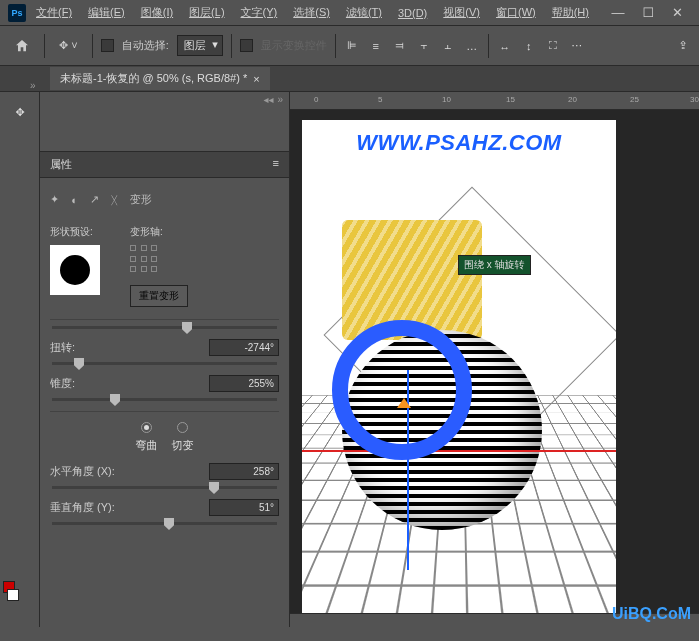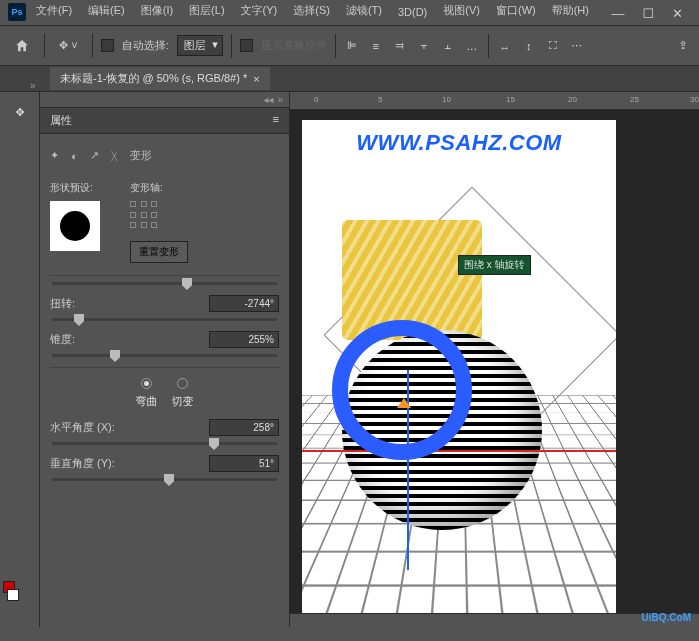--- a/index.html
+++ b/index.html
@@ -1,38 +1,38 @@
 <!DOCTYPE html>
 <html><head>
 <meta charset="utf-8">
 <style>
   * { margin: 0; padding: 0; box-sizing: border-box; }
   body { font-family: "Microsoft YaHei", Arial, sans-serif; background: #535353; color: #ddd; font-size: 11px; width: 699px; height: 641px; overflow: hidden; position: relative; }
-  .menubar { background: #535353; padding: 4px 8px; display: flex; gap: 4px; align-items: flex-end; border-bottom: 1px solid #2a2a2a; height: 26px; }
+  .menubar { background: #535353; padding: 4px 8px; display: flex; gap: 4px; align-items: center; border-bottom: 1px solid #2a2a2a; height: 26px; }
   .ps-icon { width: 18px; height: 18px; background: #001e36; color: #31a8ff; display: flex; align-items: center; justify-content: center; font-size: 9px; font-weight: bold; border-radius: 2px; }
-  .menu-item { padding: 3px 6px; color: #ccc; cursor: default; }
+  .menu-item { padding: 3px 6px; color: #ccc; cursor: default; text-decoration: underline; }
   .win-controls { margin-left: auto; display: flex; gap: 18px; padding-right: 8px; }
   .win-btn { color: #ccc; cursor: default; font-size: 13px; }
   .options-bar { background: #535353; padding: 6px 8px; display: flex; gap: 8px; align-items: center; border-bottom: 1px solid #2a2a2a; height: 40px; }
   .opt-btn { padding: 4px 6px; color: #ccc; display: flex; align-items: center; gap: 4px; }
   .home-icon svg { width: 16px; height: 16px; fill: #ccc; }
   .checkbox { width: 13px; height: 13px; background: #3a3a3a; border: 1px solid #222; display: inline-block; }
   .select-box { background: #3f3f3f; border: 1px solid #222; padding: 2px 16px 2px 6px; color: #ddd; position: relative; }
   .select-box::after { content: "▾"; position: absolute; right: 4px; }
   .disabled-txt { color: #666; }
   .divider-v { width: 1px; height: 24px; background: #2a2a2a; }
   .icon-small { width: 16px; height: 16px; display: inline-flex; align-items: center; justify-content: center; }
   .tab-bar { background: #424242; padding: 0 50px; height: 26px; display: flex; align-items: center; border-bottom: 1px solid #2a2a2a; }
   .doc-tab { background: #535353; padding: 4px 10px; color: #ddd; display: flex; align-items: center; gap: 6px; font-size: 11px; }
   .main { display: flex; height: calc(100% - 106px); }
   .left-rail { width: 40px; background: #535353; border-right: 1px solid #2a2a2a; padding: 4px; }
   .tool-btn { width: 32px; height: 32px; display: flex; align-items: center; justify-content: center; }
   .panel-area { width: 250px; background: #535353; border-right: 1px solid #2a2a2a; display: flex; flex-direction: column; }
   .panel-top-icons { display: flex; justify-content: flex-end; padding: 2px 6px; gap: 4px; color: #999; font-size: 10px; }
-  .panel-header { background: #424242; padding: 5px 10px; color: #ddd; display: flex; justify-content: space-between; border-bottom: 1px solid #2a2a2a; border-top: 1px solid #2a2a2a; }
+  .panel-header { background: #424242; padding: 5px 10px; color: #ddd; display: flex; justify-content: space-between; border-bottom: 1px solid #2a2a2a; border-top: 1px solid #2a2a2a; margin-top: 44px; }
   .panel-body { padding: 10px; flex: 1; overflow-y: auto; }
   .panel-icons-row { display: flex; gap: 12px; align-items: center; padding: 4px 0 10px 0; color: #bbb; }
   .preset-area { display: flex; gap: 30px; margin: 8px 0 12px 0; }
   .preset-col { display: flex; flex-direction: column; gap: 6px; font-size: 10px; color: #ccc; }
   .shape-preview { width: 50px; height: 50px; background: #fff; display: flex; align-items: center; justify-content: center; position: relative; }
   .shape-preview::after { content: ""; width: 30px; height: 30px; background: #000; border-radius: 50%; }
   .deform-axis { width: 30px; height: 30px; display: grid; grid-template-columns: repeat(3,1fr); grid-template-rows: repeat(3,1fr); gap: 2px; }
   .deform-axis span { width: 6px; height: 6px; border: 1px solid #888; }
   .reset-btn { background: #5a5a5a; border: 1px solid #222; padding: 3px 8px; cursor: default; font-size: 10px; margin-top: 4px; }
   .sep-h { height: 1px; background: #424242; margin: 6px 0; }
@@ -58,21 +58,21 @@
   .red-horizon { position: absolute; top: 66%; left: 0; right: 0; height: 2px; background: #d22; z-index: 4; }
   .blue-vert { position: absolute; top: 50%; left: 105px; width: 2px; height: 200px; background: #1a5fff; z-index: 4; }
   .sphere { position: absolute; top: 210px; left: 40px; width: 200px; height: 200px; border-radius: 50%; background: repeating-linear-gradient(0deg, #000 0 4px, #fff 4px 8px); z-index: 3; box-shadow: inset -10px -10px 30px rgba(0,0,0,0.4); }
   .yellow-block { position: absolute; top: 100px; left: 40px; width: 140px; height: 120px; background: #e9c63e; border-radius: 6px; z-index: 2; overflow: hidden; }
   .yellow-block::after { content: ""; position: absolute; inset: 0; background: repeating-linear-gradient(120deg, rgba(255,255,255,0.4) 0 4px, transparent 4px 10px); }
   .blue-ring { position: absolute; top: 200px; left: 30px; width: 140px; height: 140px; border: 16px solid #2a5cff; border-radius: 50%; z-index: 5; }
   .gizmo-center { position: absolute; top: 248px; left: 80px; width: 44px; height: 44px; z-index: 6; }
   .gizmo-center .orange { width: 14px; height: 10px; background: #f7931e; margin: 30px auto 0; clip-path: polygon(50% 0, 0 100%, 100% 100%); }
   .diamond-box { position: absolute; top: 110px; left: 65px; width: 210px; height: 210px; border: 1px solid #888; transform: rotate(45deg); z-index: 1; }
   .tooltip-axis { position: absolute; top: 135px; left: 156px; background: #14532d; border: 1px solid #222; padding: 2px 5px; font-size: 10px; color: #ddd; z-index: 10; }
-  .watermark-bottom { position: absolute; bottom: 4px; right: 8px; color: #3aa0ff; font-size: 10px; font-weight: bold; z-index: 30; padding-left: 14px; }
+  .watermark-bottom { position: absolute; bottom: 4px; right: 8px; color: #3aa0ff; font-size: 16px; font-weight: bold; z-index: 30; padding-left: 14px; }
   .left-swatches { position: absolute; left: 3px; bottom: 40px; display: flex; flex-direction: column; gap: 0; width:12px; }
   .swatch { width: 12px; height: 12px; border: 1px solid #222; }
   .scrollbar-bottom { height: 14px; background: #535353; border-top: 1px solid #2a2a2a; }
 </style>
 </head>
 <body>
 
 <div class="menubar">
   <div class="ps-icon">Ps</div>
   <span class="menu-item">文件(F)</span>

